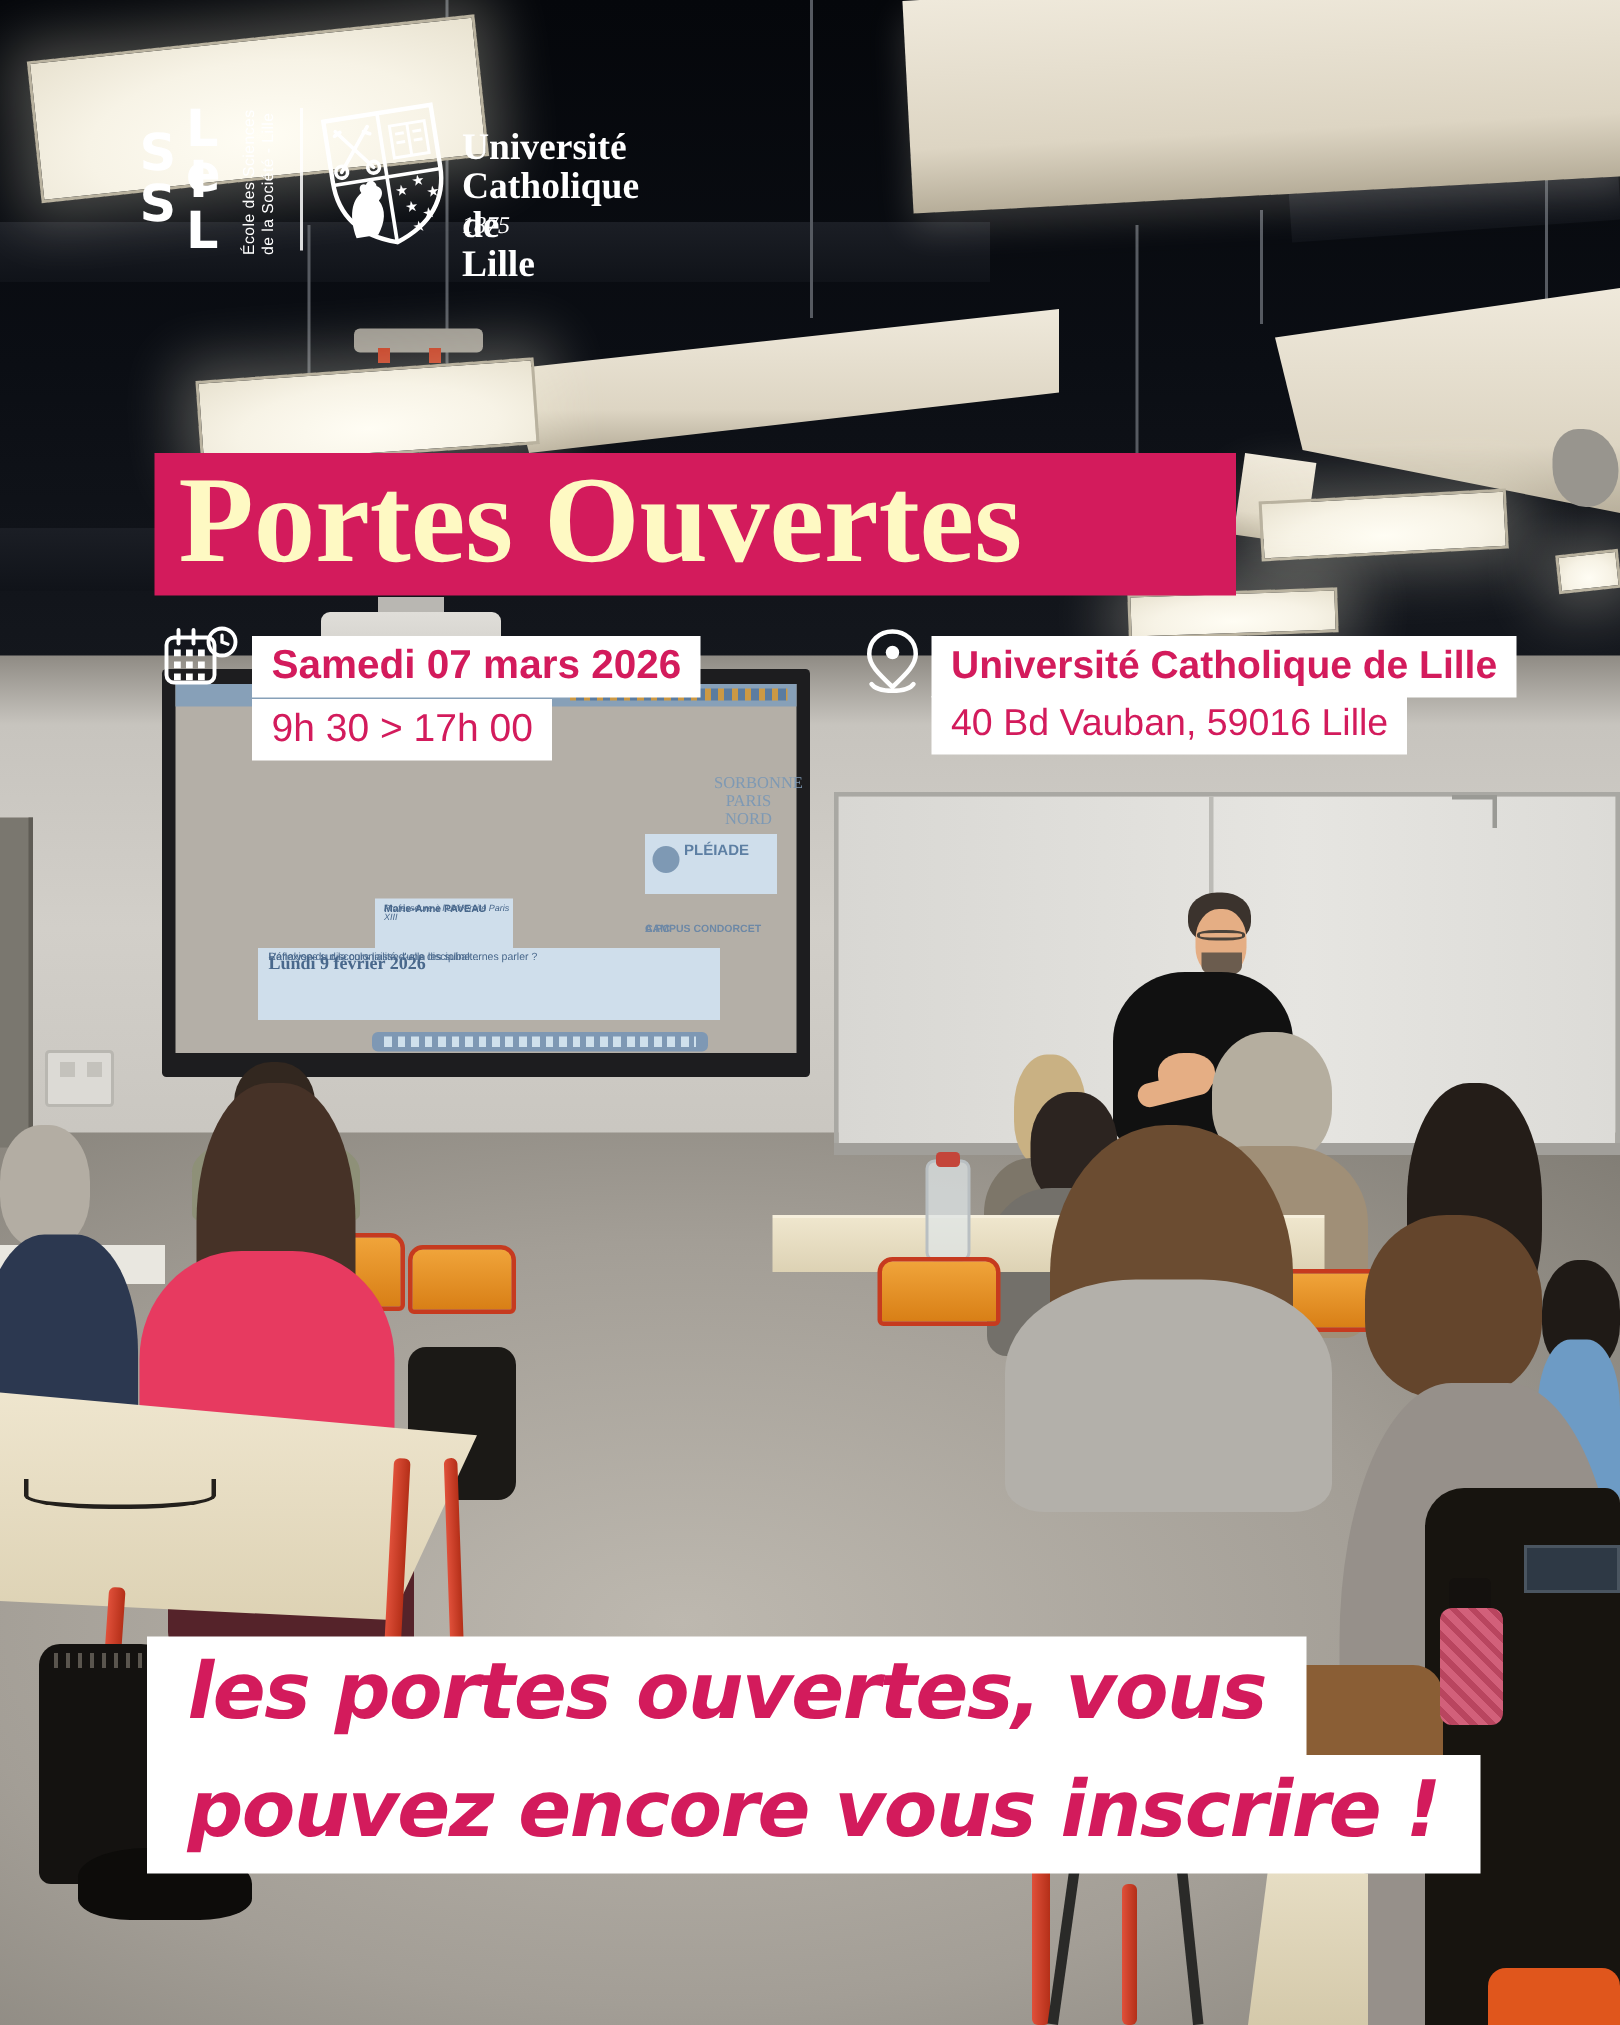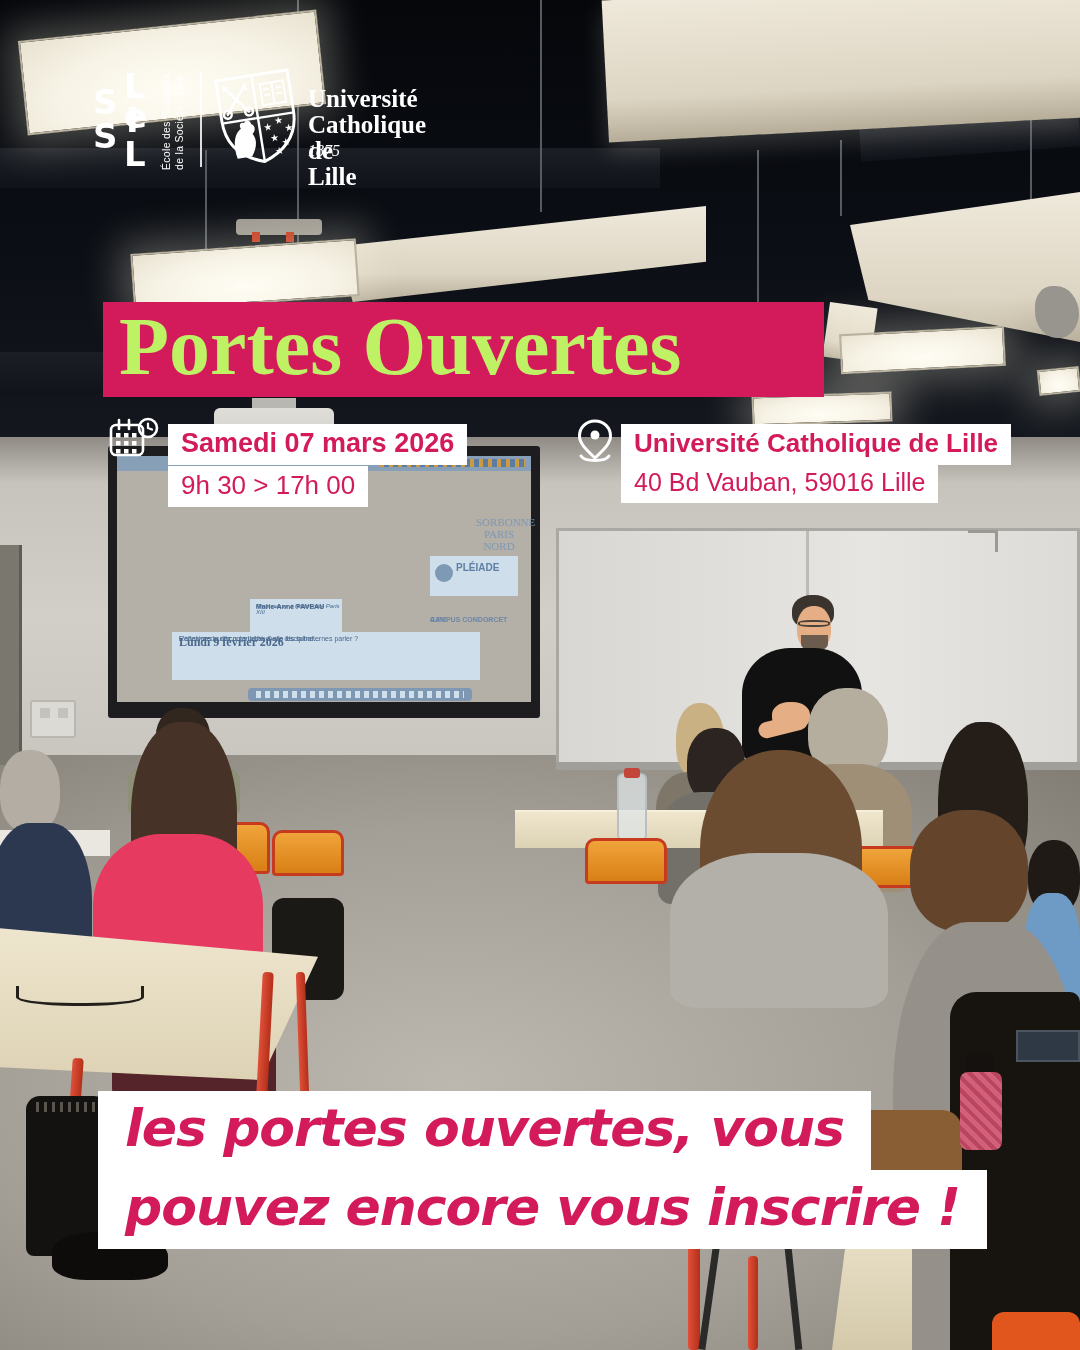--- a/index.html
+++ b/index.html
@@ -28,21 +28,21 @@
   
   .head{border-radius:46% 46% 42% 42%;}
   .body{border-radius:40% 40% 12% 12%;}
   .desk{background:linear-gradient(180deg,#efe6cd,#ddd2b4);border-top:2px solid #f6efdc;}
   .tube{background:linear-gradient(90deg,#e0503a,#b42f18);border-radius:4px;}
   .chairback{background:linear-gradient(180deg,#f0a43a,#d87f16);border:3px solid #c63a1f;border-radius:10px 10px 4px 4px;}
 
   
   .banner{left:103px;top:302px;width:721px;height:95px;background:#d31b5c;display:flex;align-items:center;z-index:60;}
   .banner h1{position:static;margin:0 0 6px 16px;font-family:"Liberation Serif",serif;font-weight:700;
-    font-size:82px;line-height:90px;color:#bef264;letter-spacing:0;}
+    font-size:82px;line-height:90px;color:#fef9c3;letter-spacing:0;}
   .chip{background:#fff;color:#d31b5c;z-index:60;white-space:nowrap;padding:4px 13px 6px;}
   .chip.b{font-weight:700;text-align:right;}
   .msg{left:98px;background:#fff;color:#d31b5c;z-index:60;white-space:nowrap;
     font-style:italic;font-weight:900;font-family:"DejaVu Sans",sans-serif;
     font-size:52px;letter-spacing:-1px;padding:7px 27px 12px;}
   .slide-txt{color:#4a6a90;}
   .flat{position:static;}
 </style>
 </head>
 <body>

